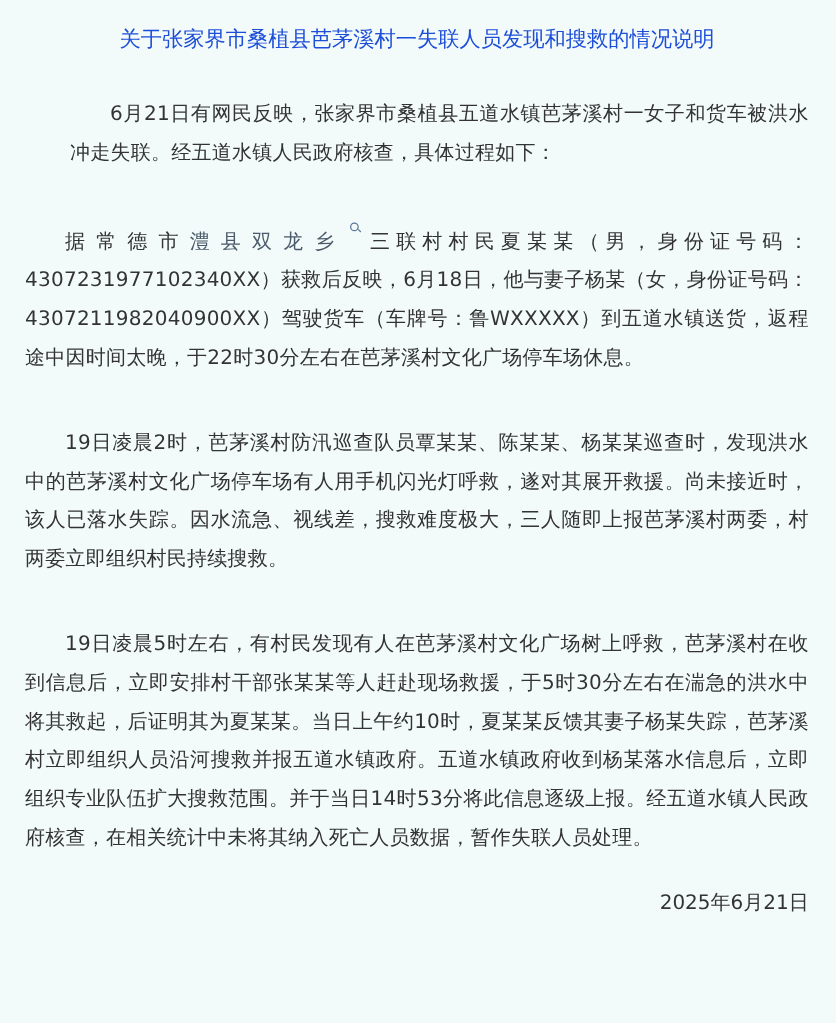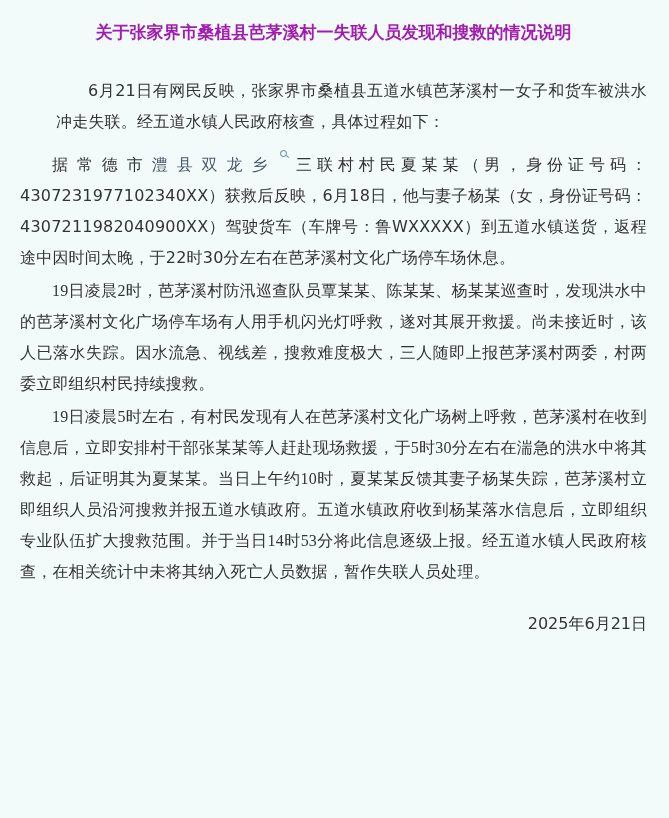--- a/index.html
+++ b/index.html
@@ -4,30 +4,30 @@
 <style>
   html, body { margin: 0; padding: 0; }
   body {
     width: 669px; height: 818px; overflow: hidden;
     background: #f2fafa;
     font-family: "DejaVu Sans", "Liberation Sans", sans-serif;
     color: #333333;
   }
   .doc { padding: 0 22px 0 20px; box-sizing: border-box; width: 669px; }
   .title {
-    text-align: center; font-weight: bold; font-size: 17px;
-    color: #a21caf; margin: 0; padding-top: 17px; height: 30px; line-height: 30px;
+    text-align: center; font-weight: normal; font-size: 17px;
+    color: #1d4ed8; margin: 0; padding-top: 17px; height: 30px; line-height: 30px;
   }
   .para {
     font-size: 16px; line-height: 31px; margin: 0;
     text-indent: 2em; text-align: justify; letter-spacing: 0.2px;
   }
   .p1 { margin-top: 28px; margin-left: 36px; }
-  .p2 { margin-top: 12px; }
-  .p3, .p4, .p5 { margin-top: 2px; font-family: Liberation Serif, serif; }
+  .p2 { margin-top: 40px; }
+  .p3, .p4, .p5 { margin-top: 37px; }
   .spaced { letter-spacing: 4.2px; }
   .link { color: #4a5a6a; }
   .search-icon {
     display: inline-block; position: relative; width: 9px; height: 14px;
     vertical-align: super; margin: 0 2px 0 4px;
   }
   .search-icon::before {
     content: ""; position: absolute; left: 0; top: 0;
     width: 5px; height: 5px; border: 1.3px solid #5a7a9a; border-radius: 50%;
   }

